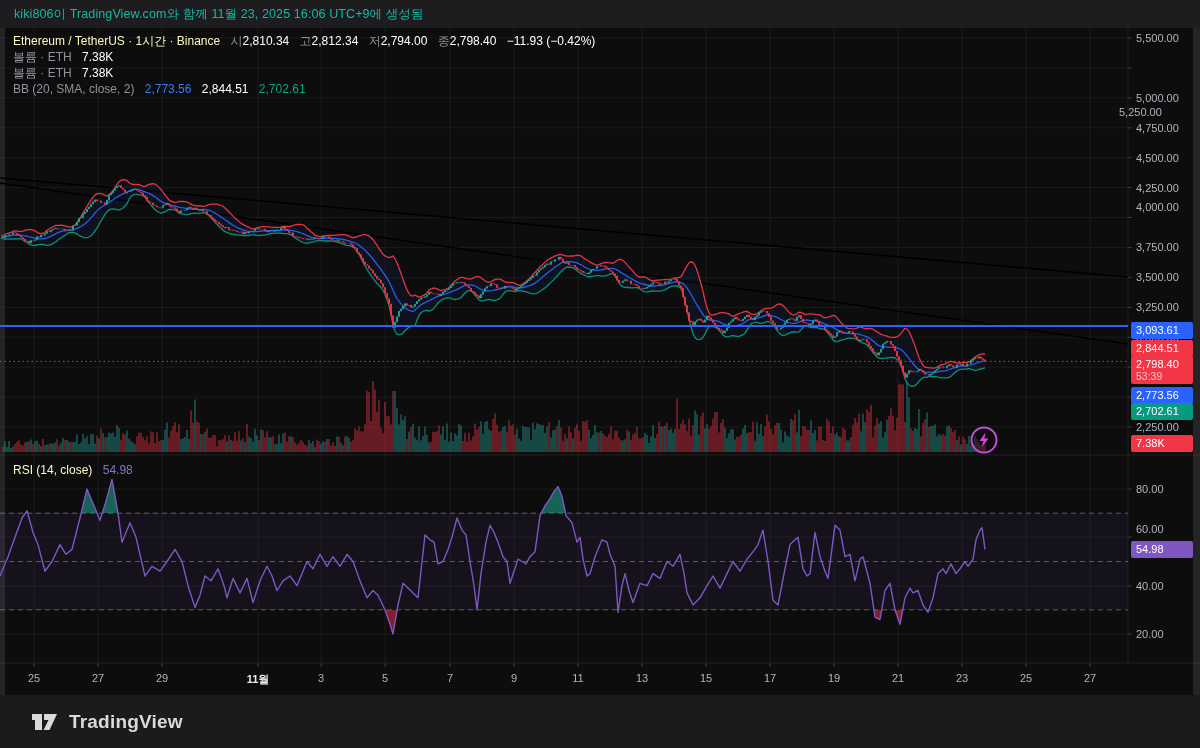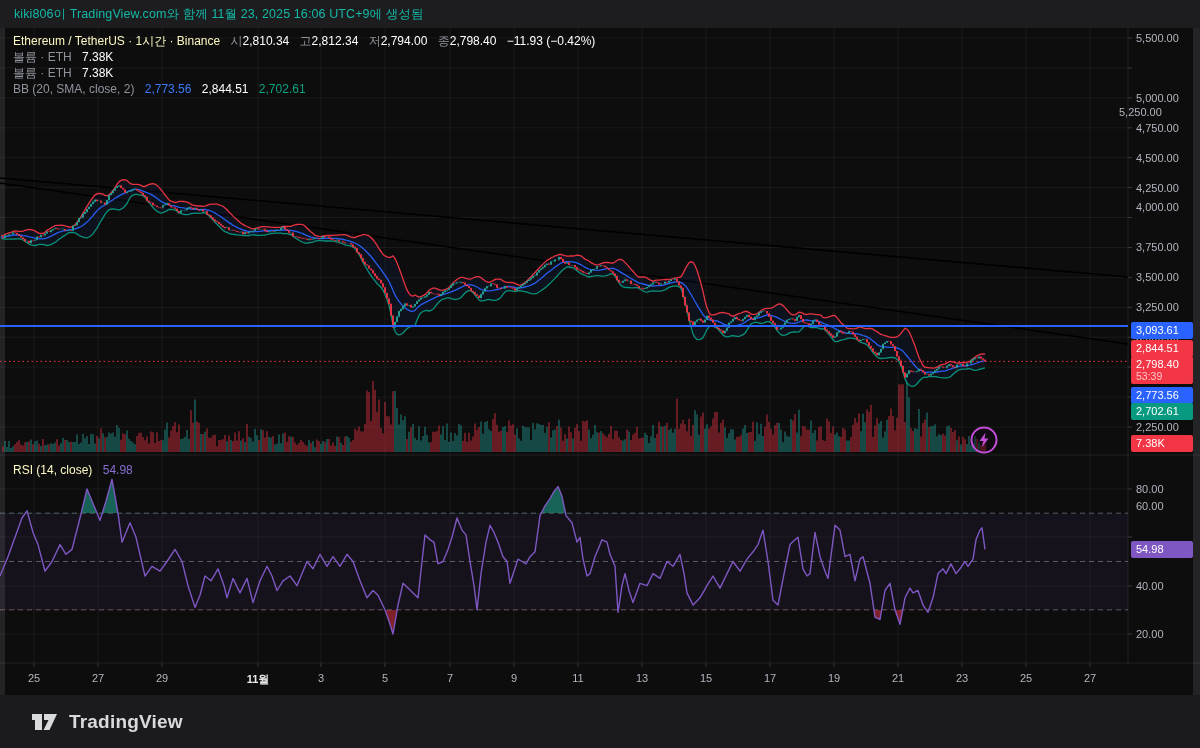--- a/index.html
+++ b/index.html
@@ -113,21 +113,21 @@
       <div class="axis-label" style="left:1136px;top:182px;">4,250.00</div>
       <div class="axis-label" style="left:1136px;top:201px;">4,000.00</div>
       <div class="axis-label" style="left:1136px;top:241px;">3,750.00</div>
       <div class="axis-label" style="left:1136px;top:271px;">3,500.00</div>
       <div class="axis-label" style="left:1136px;top:301px;">3,250.00</div>
       <div class="axis-label" style="left:1136px;top:331px;">3,000.00</div>
       <div class="axis-label" style="left:1136px;top:361px;">2,750.00</div>
       <div class="axis-label" style="left:1136px;top:391px;">2,500.00</div>
       <div class="axis-label" style="left:1136px;top:421px;">2,250.00</div>
       <div class="axis-label" style="left:1136px;top:483px;">80.00</div>
-      <div class="axis-label" style="left:1136px;top:500px;">60.00</div>
+      <div class="axis-label" style="left:1136px;top:523px;">60.00</div>
       <div class="axis-label" style="left:1136px;top:580px;">40.00</div>
       <div class="axis-label" style="left:1136px;top:628px;">20.00</div>
       <div class="badge" style="top:322px;background:#2962ff;">3,093.61</div>
       <div class="badge" style="top:340px;background:#f23645;">2,844.51</div>
       <div class="badge" style="top:356px;background:#f23645;">2,798.40<span class="sub">53:39</span></div>
       <div class="badge" style="top:387px;background:#2962ff;">2,773.56</div>
       <div class="badge" style="top:403px;background:#089981;">2,702.61</div>
       <div class="badge" style="top:435px;background:#f23645;">7.38K</div>
       <div class="badge" style="top:541px;background:#7e57c2;">54.98</div>
     </div>

